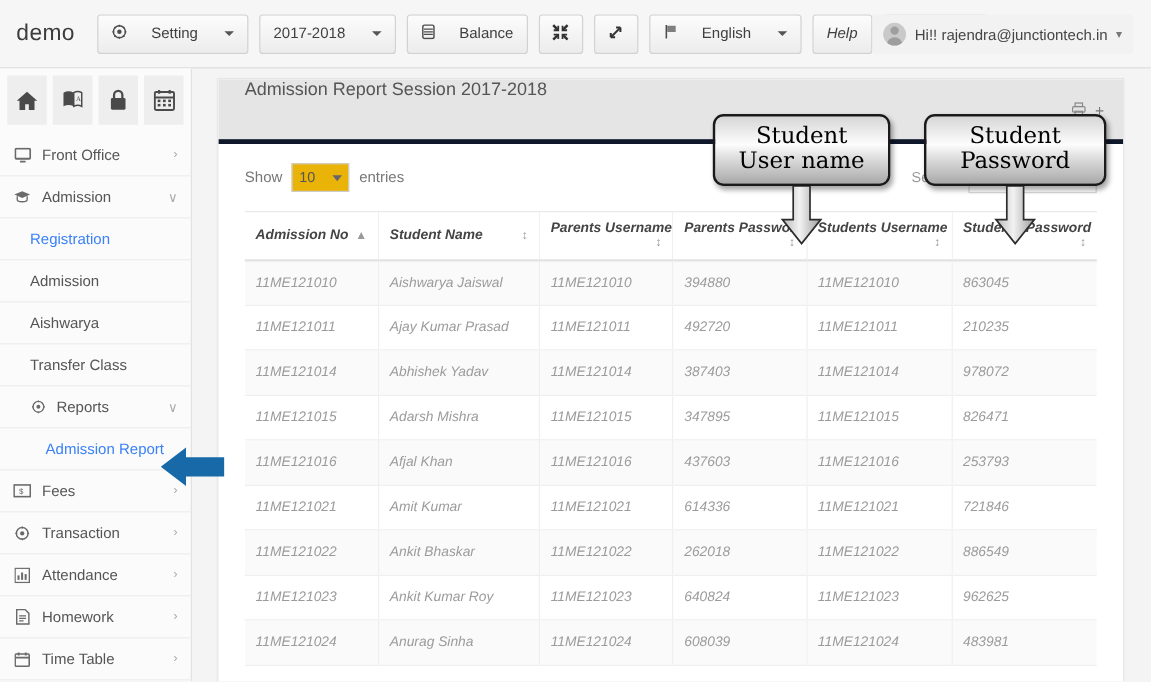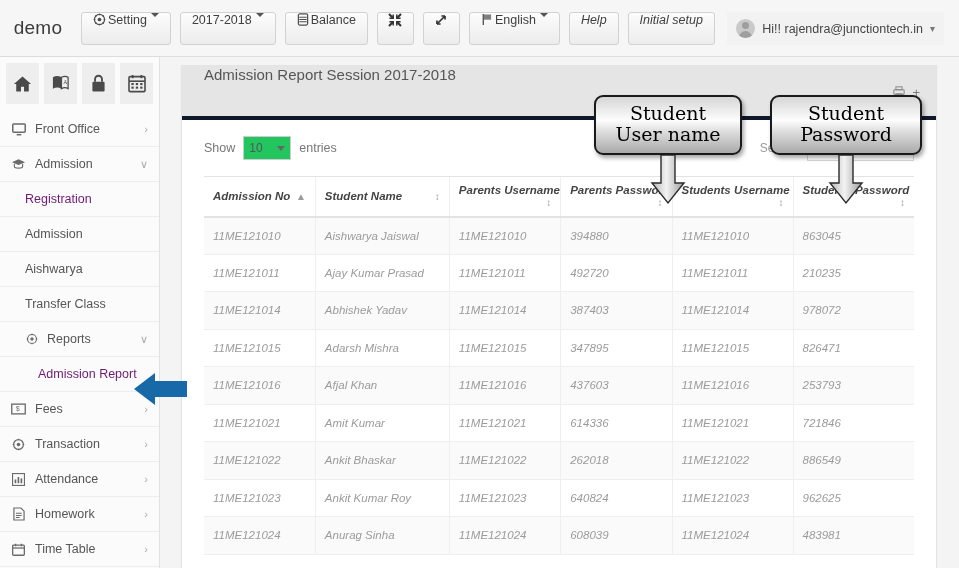--- a/index.html
+++ b/index.html
@@ -21,21 +21,21 @@
   #brand {
     width: 68px; text-align: center;
     font-size: 19px; color: #3c3c3c; font-weight: 400;
     letter-spacing: .3px;
     margin-left: 4px;
   }
   .tb-btn {
     height: 33px;
     margin-left: 9px;
     padding: 0 11px;
-    display: inline-flex; align-items: flex-start; gap: 2px;
+    display: inline-flex; align-items: center; gap: 20px;
     background: linear-gradient(#fcfcfc, #ececec);
     border: 1px solid #d2d2d2; border-radius: 3px;
     font-size: 12.5px; color: #3f3f3f;
     cursor: pointer; white-space: nowrap;
   }
   .tb-btn.sq { padding: 0; width: 37px; justify-content: center; }
   .tb-btn .caret {
     width: 0; height: 0; margin-left: 2px;
     border-left: 4px solid transparent; border-right: 4px solid transparent;
     border-top: 4px solid #555;
@@ -78,21 +78,21 @@
   }
   .nav-item .nv-ico { width: 15px; display: flex; justify-content: center; color: #6a6a6a; flex: 0 0 auto; }
   .nav-item .nv-lbl { flex: 1 1 auto; white-space: nowrap; }
   .nav-item .nv-arrow { font-size: 11px; color: #aaa; }
   .nav-sub {
     height: 35px; display: flex; align-items: center;
     padding-left: 25px; gap: 8px;
     border-bottom: 1px solid #ededed;
     font-size: 12.5px; color: #555; cursor: pointer;
   }
-  .nav-sub.green { color: #701a75; }
+  .nav-sub.green { color: #3b82f6; }
   .nav-sub .nv-ico { width: 14px; display: flex; justify-content: center; color: #6a6a6a; }
   .nav-sub .nv-lbl { flex: 1 1 auto; }
   .nav-sub .nv-arrow { font-size: 11px; color: #aaa; padding-right: 11px; }
 
   
   #blue-arrow { position: absolute; left: 133px; top: 372px; width: 54px; height: 34px; z-index: 30; }
 
   
   #panel {
     position: absolute; left: 181px; top: 65px; width: 756px; height: 520px;
@@ -104,21 +104,21 @@
     height: 54px; border-bottom: 4px solid #0f172a;
     display: flex; padding: 0 22px;
     background: #e5e5e5; position: relative;
   }
   #panel-title { font-size: 15px; color: #555; font-weight: 400; }
   #panel-tools { position: absolute; right: 16px; top: 18px; display: flex; gap: 7px; align-items: center; color: #7a7a7a; }
 
   #table-controls { height: 56px; display: flex; align-items: center; padding: 0 22px; position: relative; }
   .show-entries { display: flex; align-items: center; gap: 8px; font-size: 12.5px; color: #777; }
   .sel-box {
-    width: 48px; height: 24px; border: 1px solid #ccc; background: #22c55e;
+    width: 48px; height: 24px; border: 1px solid #ccc; background: #eab308;
     display: flex; align-items: center; justify-content: space-between;
     padding: 0 5px; font-size: 12px; color: #555; cursor: pointer;
   }
   .sel-box .caret { width:0;height:0;border-left:4px solid transparent;border-right:4px solid transparent;border-top:5px solid #666; }
   #search-wrap { position: absolute; right: 22px; top: 14px; display: flex; align-items: center; gap: 6px; font-size: 12px; color: #9b9b9b; }
   #search-input { width: 107px; height: 27px; border: 1px solid #d8d8d8; background:#fff; }
 
   
   table { border-collapse: collapse; width: 100%; table-layout: fixed; font-style: italic; }
   thead th {

